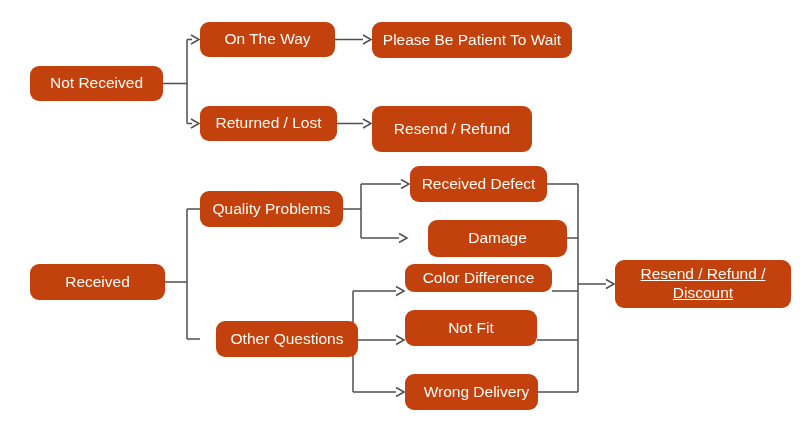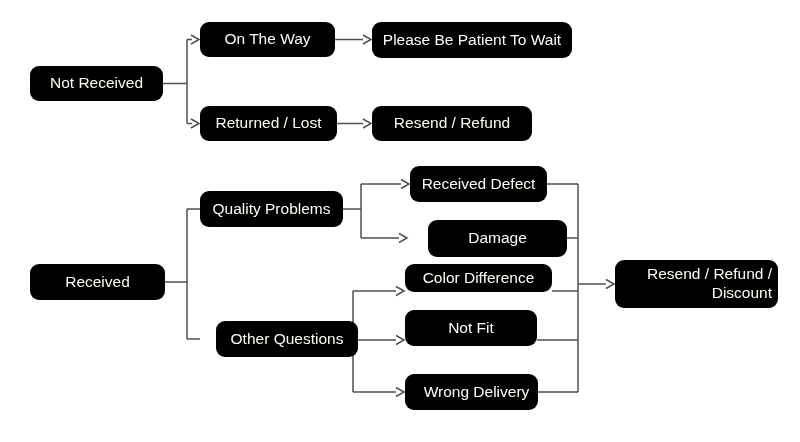--- a/index.html
+++ b/index.html
@@ -26,47 +26,47 @@
     stroke: #4f4f4f;
     stroke-width: 1.5;
     fill: none;
   }
   .connectors path.arrowhead {
     stroke-linejoin: miter;
     stroke-linecap: butt;
   }
   .node {
     position: absolute;
-    background: #000000;
+    background: #c2410c;
     color: #FDFCF4;
     border-radius: 9px;
     display: flex;
     align-items: center;
     justify-content: center;
-    text-align: right;
+    text-align: center;
     font-size: 15.5px;
     line-height: 1.22;
     box-sizing: border-box;
     padding: 2px 6px;
   }
   
   .n-not-received        { left: 30px;  top: 66px;  width: 133px; height: 35px; }
   .n-on-the-way          { left: 200px; top: 22px;  width: 135px; height: 35px; }
   .n-please-wait         { left: 372px; top: 22px;  width: 200px; height: 36px; }
   .n-returned-lost       { left: 200px; top: 106px; width: 137px; height: 35px; }
-  .n-resend-refund       { left: 372px; top: 106px; width: 160px; height: 35px; }
+  .n-resend-refund       { left: 372px; top: 106px; width: 160px; height: 46px; }
   .n-received            { left: 30px;  top: 264px; width: 135px; height: 36px; }
   .n-quality-problems    { left: 200px; top: 191px; width: 143px; height: 36px; }
   .n-other-questions     { left: 216px; top: 321px; width: 142px; height: 36px; }
   .n-quality-defect      { left: 410px; top: 166px; width: 137px; height: 36px; }
   .n-damage              { left: 428px; top: 220px; width: 139px; height: 37px; }
   .n-color-difference    { left: 405px; top: 264px; width: 147px; height: 28px; }
   .n-not-fit             { left: 405px; top: 310px; width: 132px; height: 36px; }
   .n-wrong-delivery      { left: 405px; top: 374px; width: 133px; height: 36px; padding-left: 16px; }
-  .n-resend-refund-discount { left: 615px; top: 260px; width: 163px; height: 48px; }
+  .n-resend-refund-discount { left: 615px; top: 260px; width: 176px; height: 48px; text-decoration: underline; }
 </style>
 </head>
 <body>
 
 <div class="canvas">
 
   <svg class="connectors" viewBox="0 0 800 442" xmlns="http://www.w3.org/2000/svg" aria-hidden="true">
 
     <g>
       <path d="M163 83.5 H187"></path>

